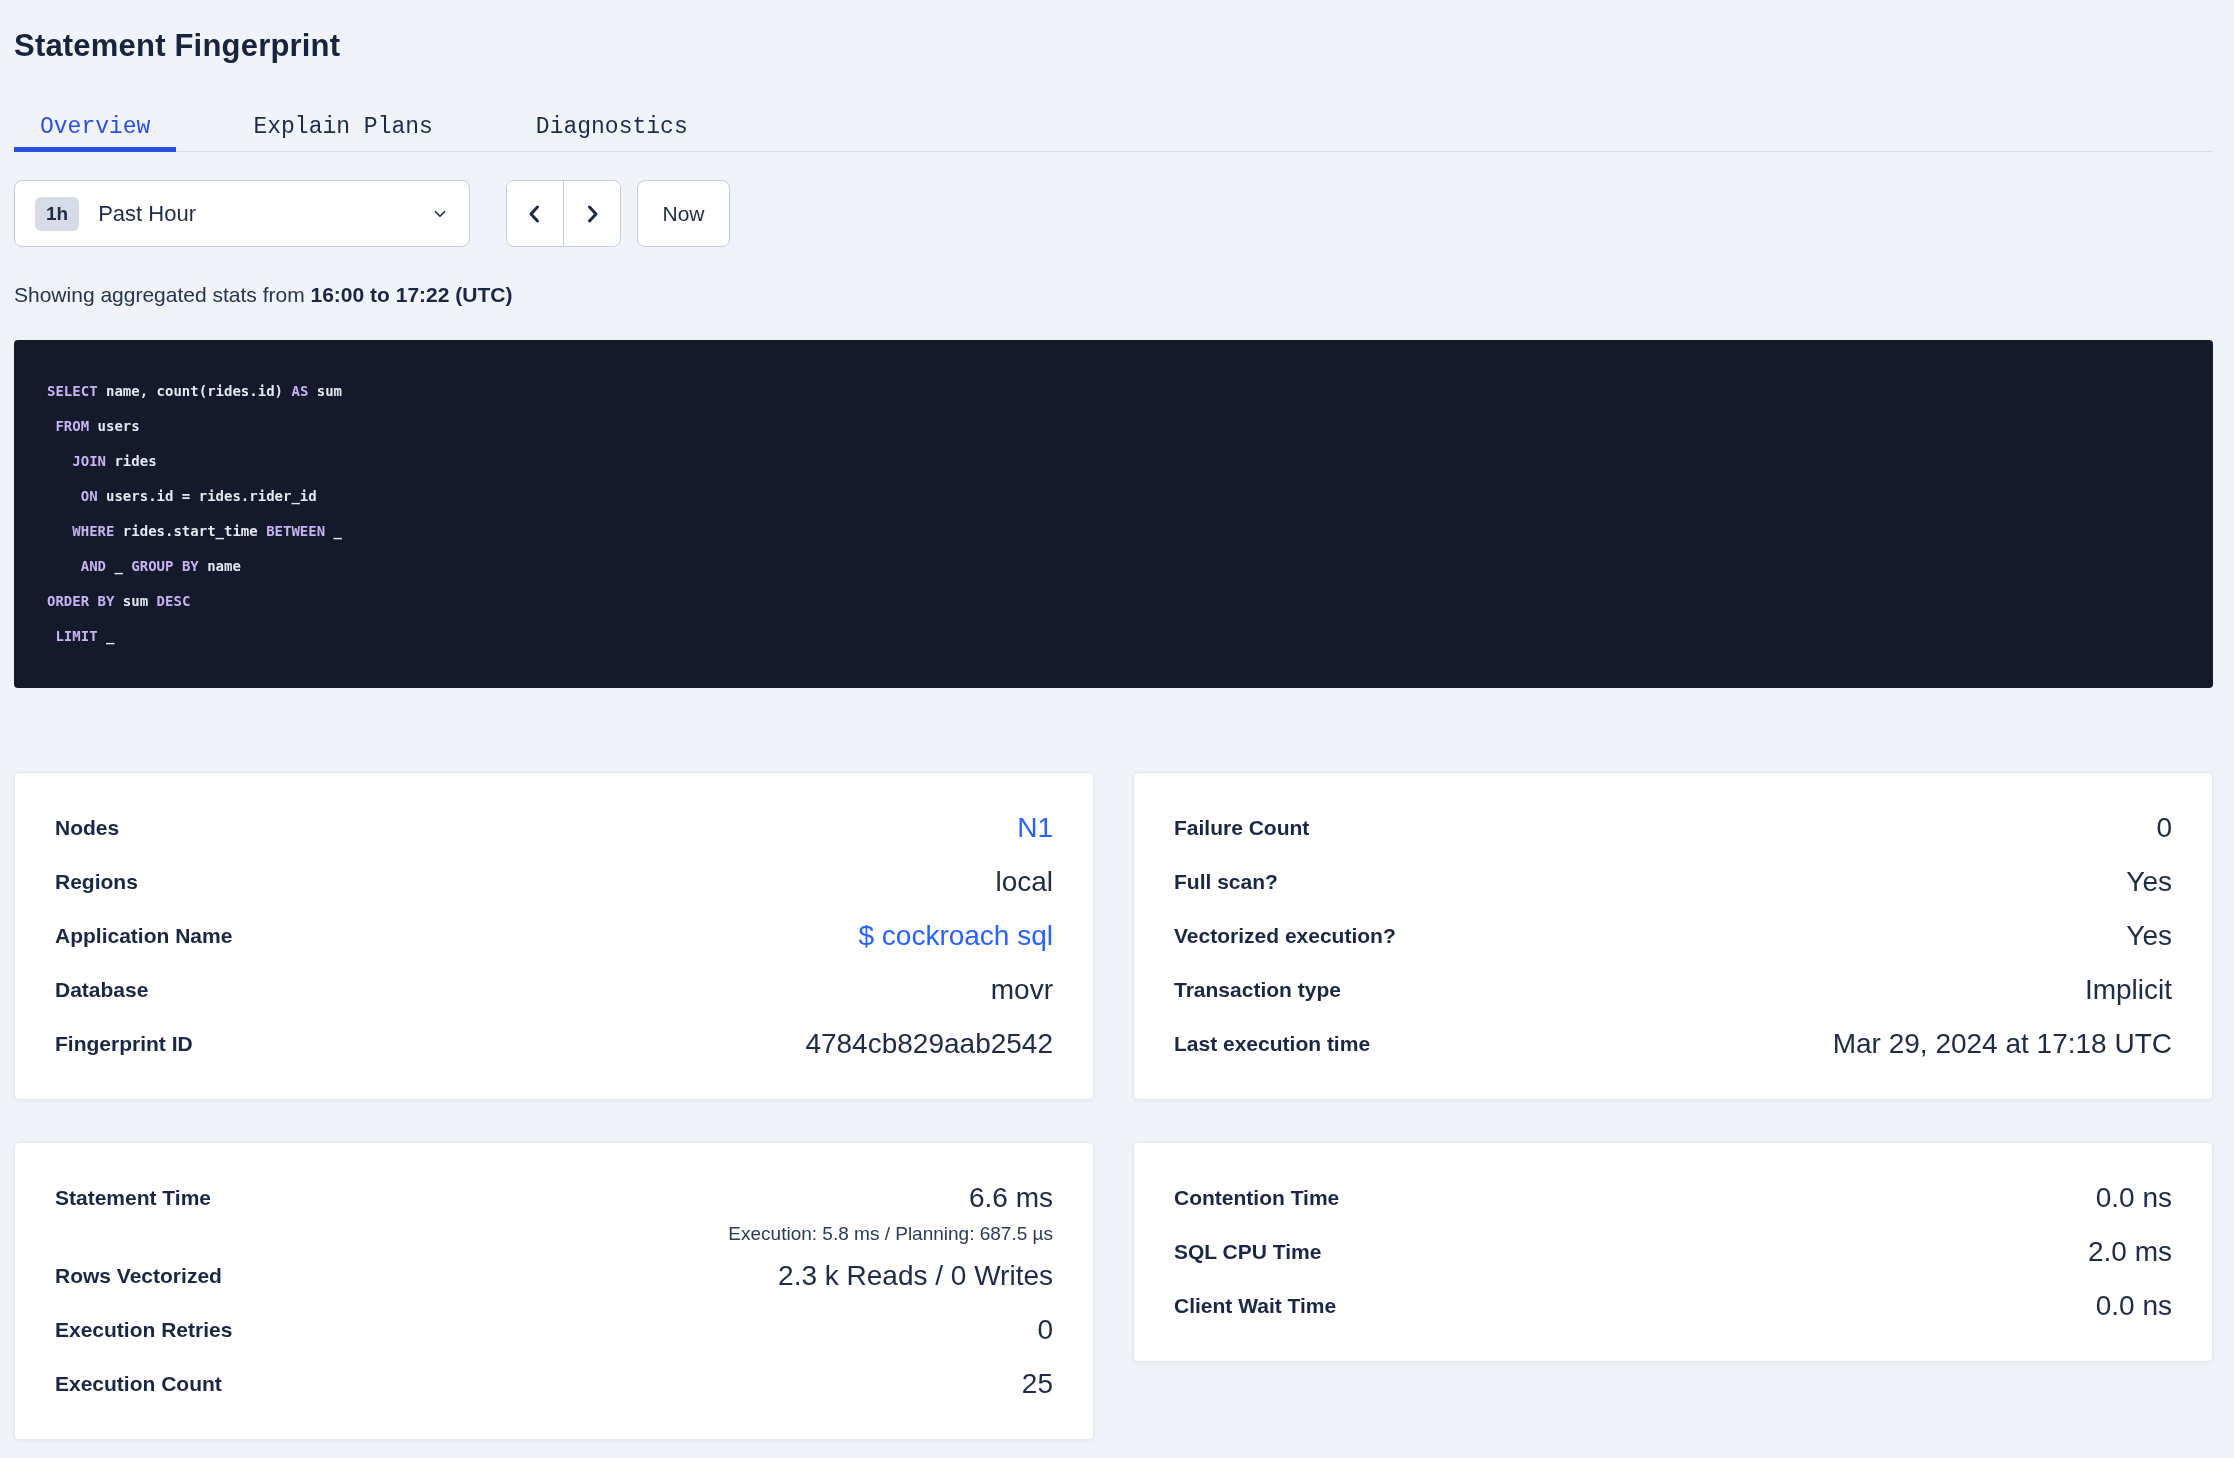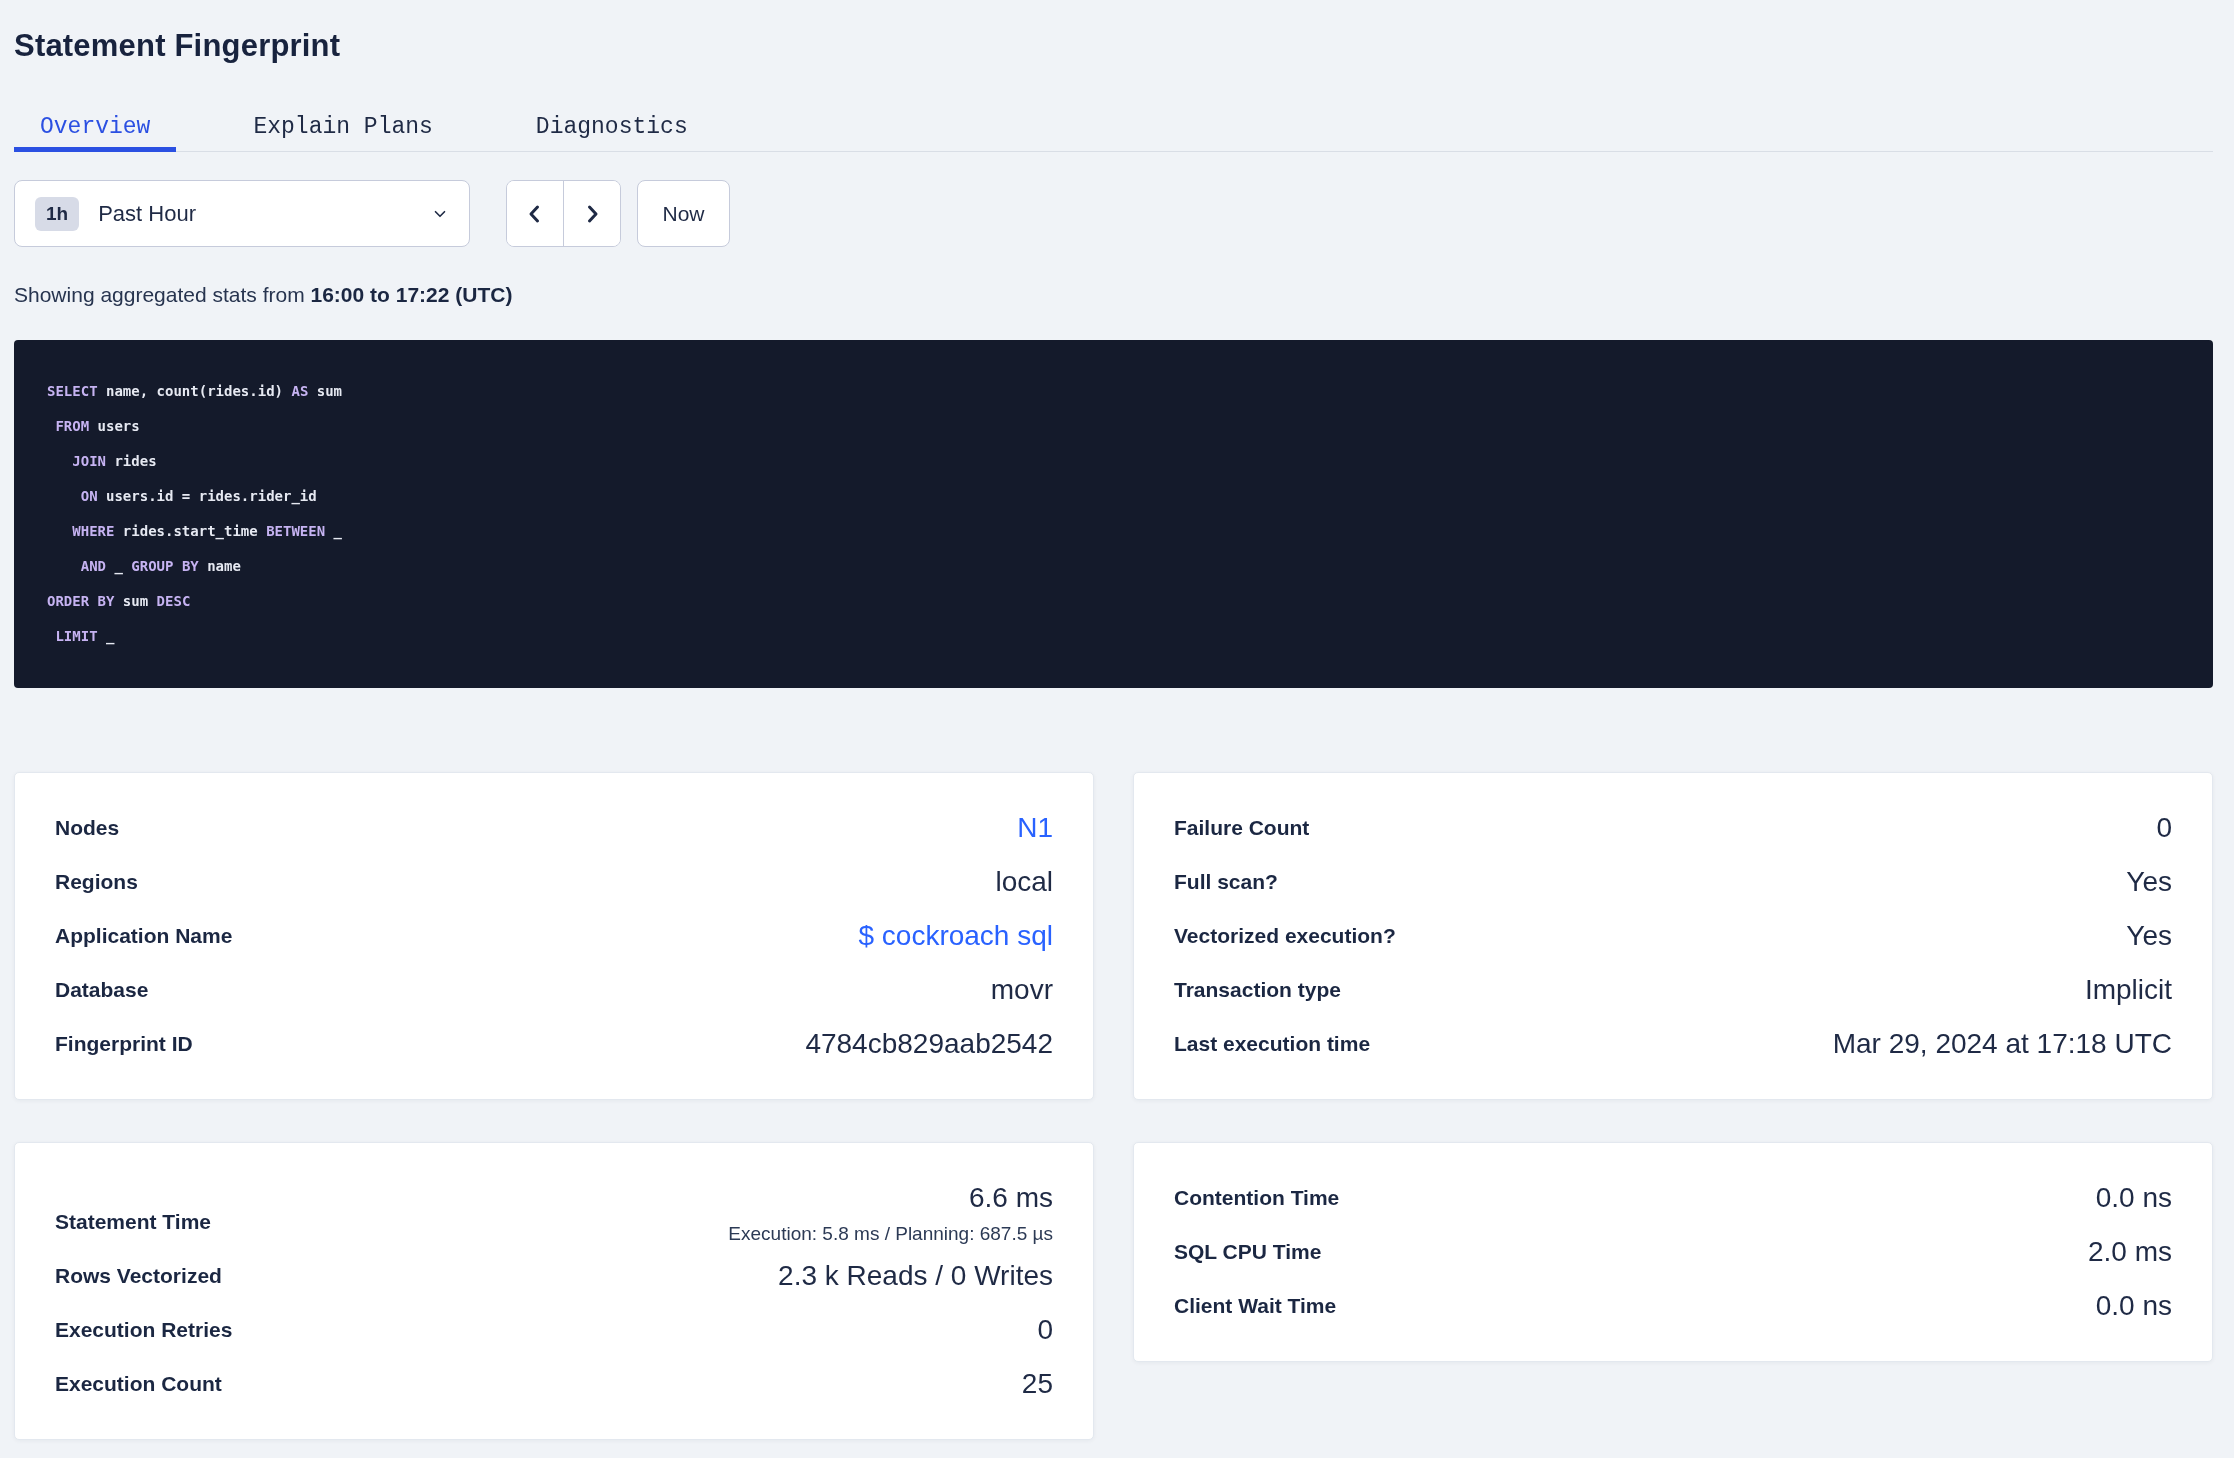--- a/index.html
+++ b/index.html
@@ -69,21 +69,21 @@
   .cards.row1{margin-top:84px;}
   .cards.row2{margin-top:42px;}
   .card{
     flex:1;background:#fff;border:1px solid var(--card_border);border-radius:5px;
     box-shadow:0 1px 4px rgba(16,30,60,.05);padding:28px 40px;
   }
   .row{display:flex;justify-content:space-between;align-items:center;min-height:54px;}
   .row .label{font-size:21px;font-weight:600;color:#1b2742;}
   .row .value{font-size:28px;font-weight:400;color:var(--text);text-align:right;}
   .row .value.link{color:var(--link);cursor:pointer;}
-  .row-tall{align-items:flex-end;}
+  .row-tall{align-items:flex-start;}
   .row-tall .label{line-height:54px;}
   .value-stack{display:flex;flex-direction:column;align-items:flex-end;}
   .value-stack .value{line-height:54px;}
   .value-stack .subvalue{font-size:19px;line-height:30px;color:#2c3a55;margin-top:-6px;}
 </style>
 </head>
 <body>
 
 <div class="page">
 

